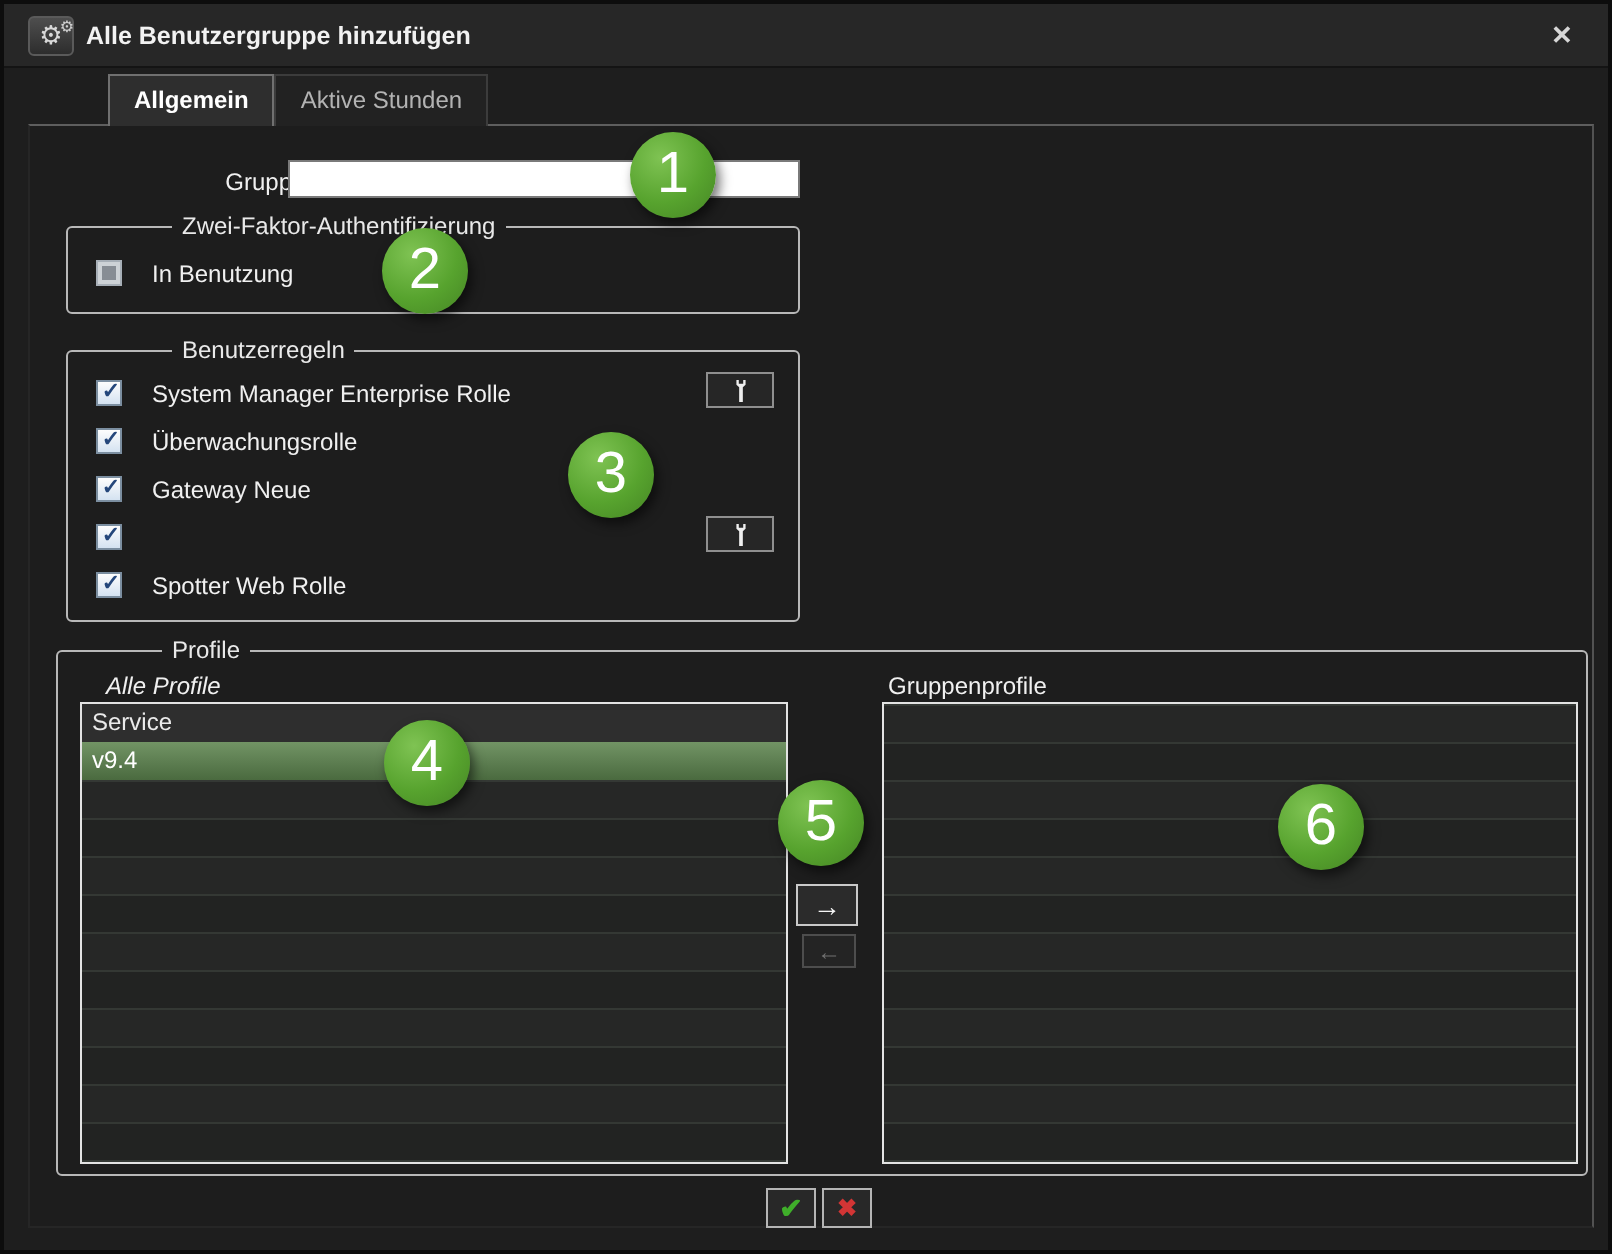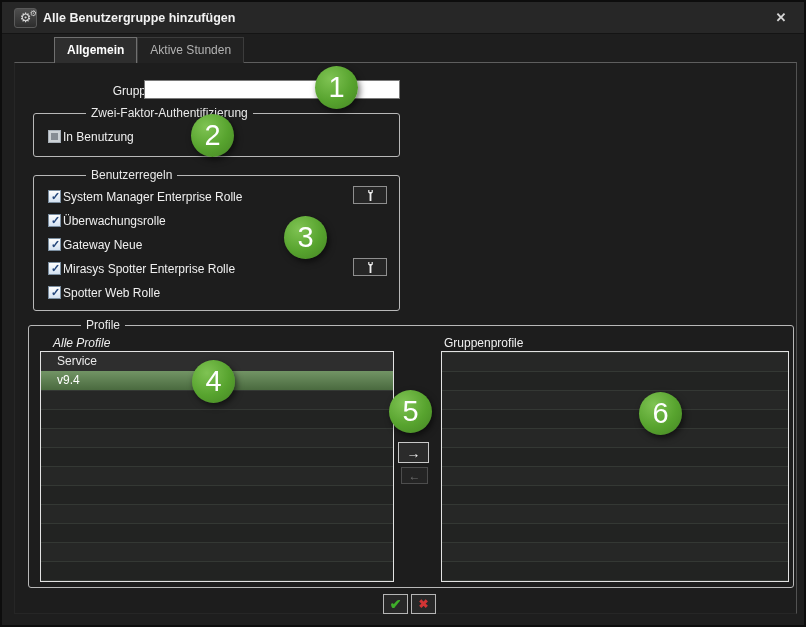--- a/index.html
+++ b/index.html
@@ -40,41 +40,41 @@
   .legend{position:absolute;top:-8px;left:8px;background:#1d1d1d;padding:0 5px;color:#e9e9e9;font-size:12px;margin-left:44px;}
   .fs-2fa{left:18px;top:50px;width:367px;height:44px;}
   .fs-roles{left:18px;top:112px;width:367px;height:136px;}
   .fs-profile{left:13px;top:262px;width:766px;height:263px;}
   
   .cbx{width:13px;height:13px;display:inline-block;position:relative;flex:0 0 13px;}
   .cbx.checked{background:linear-gradient(#fdfdfd,#d4e2f1);border:1px solid #7b8ea0;}
   .cbx.checked .tick{position:absolute;left:0;top:-1px;width:13px;height:13px;color:#25477b;font-size:11px;font-weight:700;line-height:13px;text-align:center;}
   .cbx.disabled{background:#cdd2d6;border:1px solid #a7afb7;}
   .cbx.disabled .inner{position:absolute;left:2px;top:2px;width:7px;height:7px;background:#878d94;}
-  .check-row{position:absolute;display:flex;align-items:center;gap:2px;height:17px;}
+  .check-row{position:absolute;display:flex;align-items:center;gap:15px;height:17px;}
   .in-use-row{left:14px;top:14px;}
   
   .role-row{left:14px;}
   .role-row.r0{top:12px;} .role-row.r1{top:36px;} .role-row.r2{top:60px;} .role-row.r3{top:84px;} .role-row.r4{top:108px;}
   .wrench-btn{
     position:absolute;right:12px;width:34px;height:18px;background:#262626;
     border:1px solid #8f8f8f;display:flex;align-items:center;justify-content:center;
   }
   .wrench-btn.w0{top:10px;} .wrench-btn.w3{top:82px;}
   
   .list-label-left{position:absolute;left:24px;top:10px;font-style:italic;}
   .list-label-right{position:absolute;left:415px;top:10px;}
   .plist{
     position:absolute;top:25px;height:231px;border:1px solid #e3e3e3;background:
     repeating-linear-gradient(to bottom,#343834 0 1px,#262726 1px 19px,#343834 19px 20px,#222322 20px 38px);
     overflow:hidden;
   }
   .plist.left{left:11px;width:354px;}
   .plist.right{left:412px;width:348px;}
-  .prow{height:19px;line-height:19px;padding:0 16px;font-size:12px;color:#eaeaea;}
+  .prow{height:19px;line-height:19px;padding:0 5px;font-size:12px;color:#eaeaea;}
   .prow.plain{background:#2e2e2e;}
   .prow.selected{background:linear-gradient(#729465,#4a6a3f);color:#ffffff;}
   
   .move-btn{position:absolute;display:flex;align-items:center;justify-content:center;font-weight:700;}
   .move-right{left:369px;top:116px;width:31px;height:21px;background:#2b2b2b;border:1px solid #c9c9c9;color:#f5f5f5;font-size:14px;}
   .move-left{left:372px;top:141px;width:27px;height:17px;background:#242424;border:1px solid #4d4d4d;color:#707070;font-size:12px;}
   
   .ok-btn,.cancel-btn{
     position:absolute;top:531px;width:25px;height:20px;background:#282828;
     border:1px solid #b5b5b5;display:flex;align-items:center;justify-content:center;
@@ -156,21 +156,20 @@
         <span class="cbx checked">
             <span class="tick">✓</span>
           </span>
         <span class="lbl">Gateway Neue</span>
       </div>
 
       <div class="check-row role-row r3">
         <span class="cbx checked">
             <span class="tick">✓</span>
           </span>
-        <span class="lbl">Mirasys Spotter Enterprise Rolle</span>
       </div>
       <div class="wrench-btn w3">
         <svg width="11" height="13" viewBox="0 0 12 14">
           <path d="M3.5 1 L3.5 3.6 L5 5 L5 13 L7 13 L7 5 L8.5 3.6 L8.5 1 L7.2 1 L7.2 3.1 L4.8 3.1 L4.8 1 Z" fill="#efefef"></path>
         </svg>
       </div>
 
       <div class="check-row role-row r4">
         <span class="cbx checked">
             <span class="tick">✓</span>

